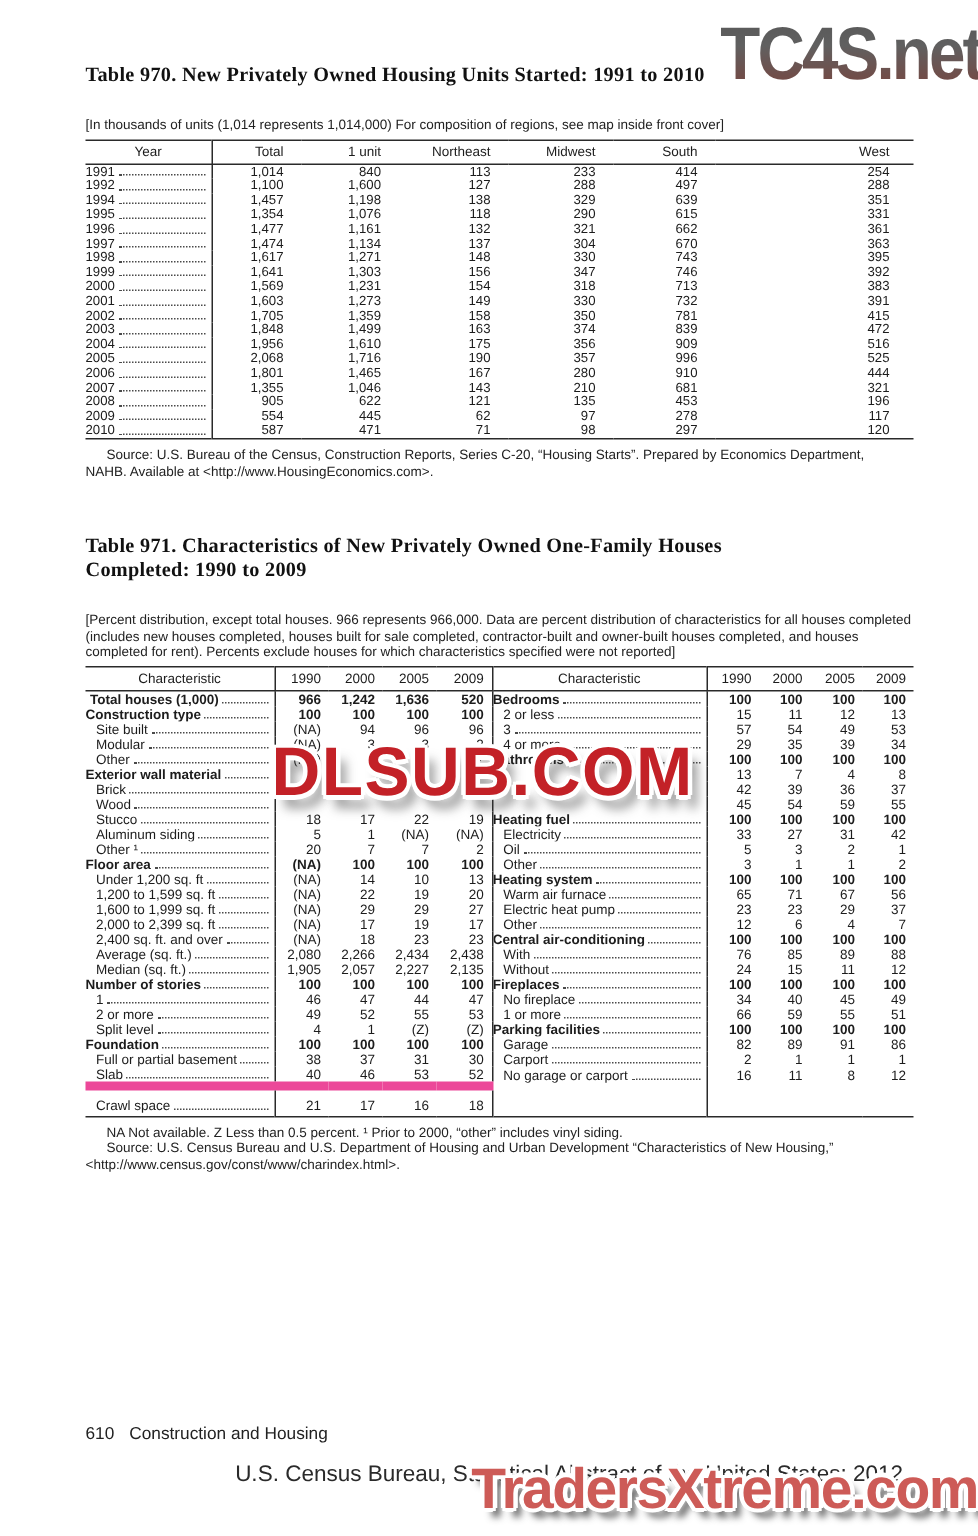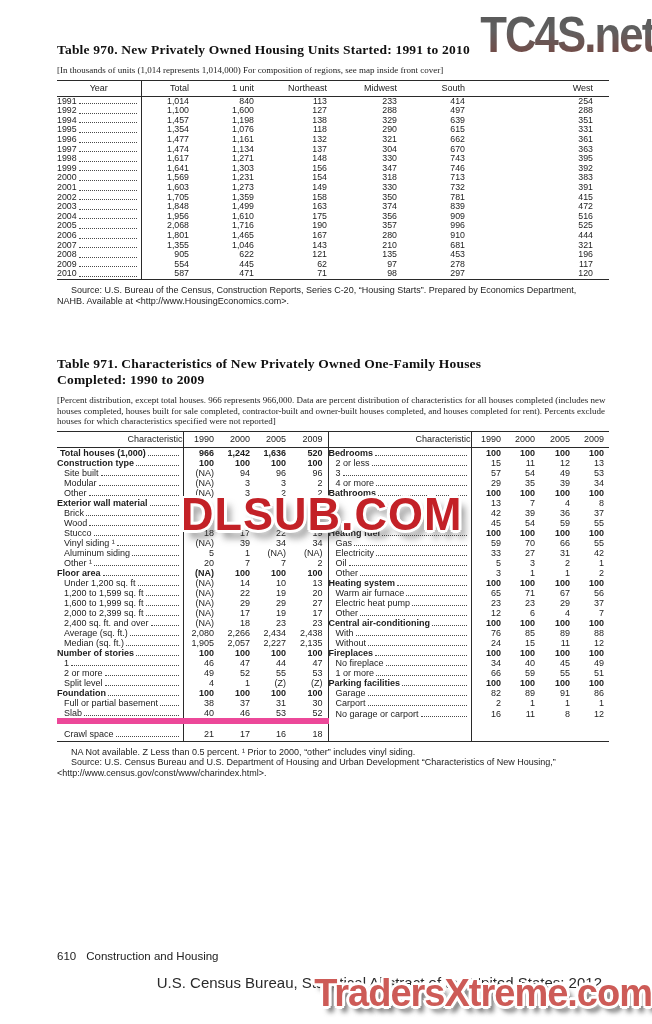--- a/index.html
+++ b/index.html
@@ -34,40 +34,40 @@
       5px 6px 5px rgba(40,40,40,.75);
   }
   
   .block{position:absolute;left:57px;width:552px;z-index:2;}
   #t970-block{top:42px;}
   #t971-block{top:356px;}
   .t-title{
     font-family:"Liberation Serif",serif;font-weight:bold;font-size:13.5px;
     line-height:16px;color:#111;letter-spacing:.2px;
   }
-  .t-note{font-size:9px;line-height:10.5px;margin-top:7px;color:#222;font-family:Liberation Serif, serif;}
+  .t-note{font-size:9px;line-height:10.5px;margin-top:20px;color:#222;}
   .t-source{font-size:9px;line-height:10.5px;margin-top:5px;color:#222;}
   .ind{padding-left:14px;}
   
   table{border-collapse:collapse;table-layout:fixed;width:552px;margin-top:4px;}
   th,td{padding:0;white-space:nowrap;overflow:hidden;font-weight:normal;}
   thead th{font-size:9px;height:15px;vertical-align:middle;border-bottom:1.2px solid #2a2a2a;}
   table{border-top:1.6px solid #2a2a2a;border-bottom:1.6px solid #2a2a2a;}
   
   #t970 tbody td{font-size:8.8px;height:9.62px;line-height:9.6px;}
   #t970 .ycol{border-right:1px solid #2a2a2a;}
   #t970 td.num,#t970 th.num{text-align:right;padding-right:12px;}
   #t970 td.west,#t970 th.west{padding-right:16px;}
   #t970 thead th.ycol{text-align:center;}
   
   #t971 tbody td{font-size:9px;height:10px;line-height:10px;}
   #t971 td.lbl{vertical-align:middle;}
   #t971 .d1{border-right:1px solid #2a2a2a;}
   #t971 td.val,#t971 th.val{text-align:right;padding-right:5px;}
-  #t971 thead th{text-align:right;}
+  #t971 thead th{text-align:center;}
   #t971 .bold{font-weight:bold;}
   #t971 .rule-above{border-top:6px solid #ec4899;margin-left:35px;}
   #t971 tr.tall td{height:15px;vertical-align:bottom;padding-bottom:2px;}
   
   .lwrap{display:flex;align-items:flex-end;}
   .ltext{white-space:nowrap;line-height:inherit;}
   .leader{flex:1;border-bottom:1.4px dotted #4a4a4a;margin:0 4px 2px 2px;min-width:4px;}
   .indent .ltext{padding-left:7px;}
   .tot .ltext{padding-left:3px;}
   
@@ -606,42 +606,20 @@
             </div>
           </td>
           <td class="val bold">100</td>
           <td class="val bold">100</td>
           <td class="val bold">100</td>
           <td class="val bold">100</td>
         </tr>
         <tr>
           <td class="lbl d1 indent">
             <div class="lwrap">
-              <span class="ltext">Vinyl siding ¹</span>
-              <span class="leader"></span>
-            </div>
-          </td>
-          <td class="val">(NA)</td>
-          <td class="val">39</td>
-          <td class="val">34</td>
-          <td class="val d1">34</td>
-          <td class="lbl d1 indent">
-            <div class="lwrap">
-              <span class="ltext">Gas</span>
-              <span class="leader"></span>
-            </div>
-          </td>
-          <td class="val">59</td>
-          <td class="val">70</td>
-          <td class="val">66</td>
-          <td class="val">55</td>
-        </tr>
-        <tr>
-          <td class="lbl d1 indent">
-            <div class="lwrap">
               <span class="ltext">Aluminum siding</span>
               <span class="leader"></span>
             </div>
           </td>
           <td class="val">5</td>
           <td class="val">1</td>
           <td class="val">(NA)</td>
           <td class="val d1">(NA)</td>
           <td class="lbl d1 indent">
             <div class="lwrap">

